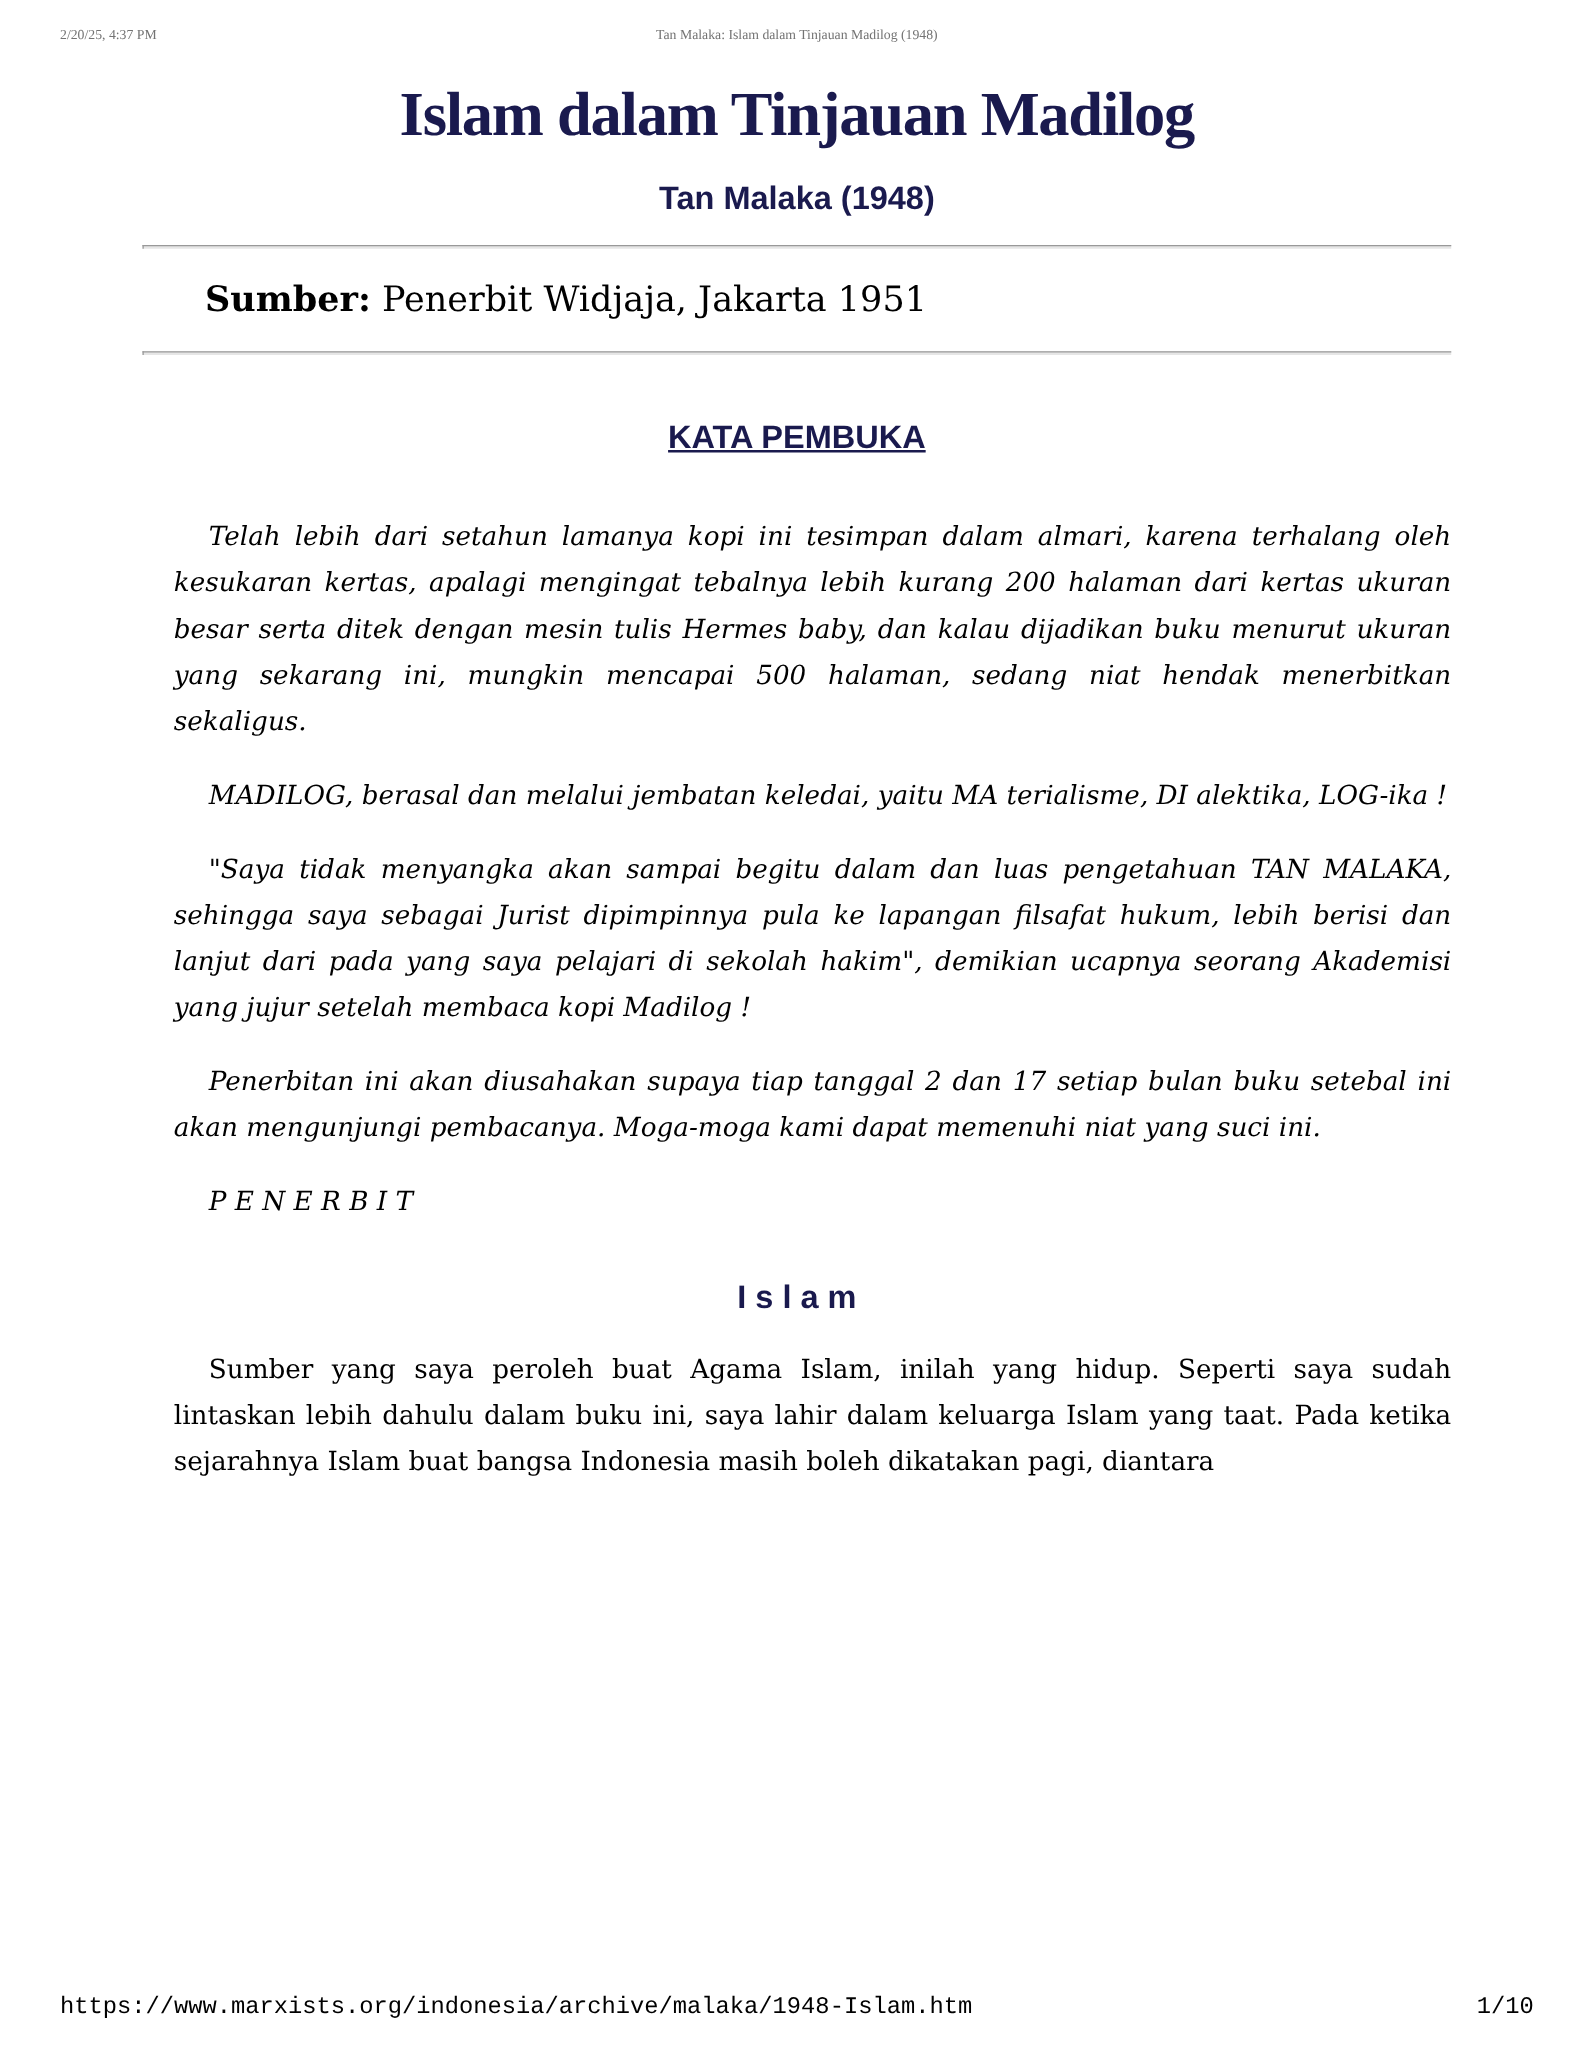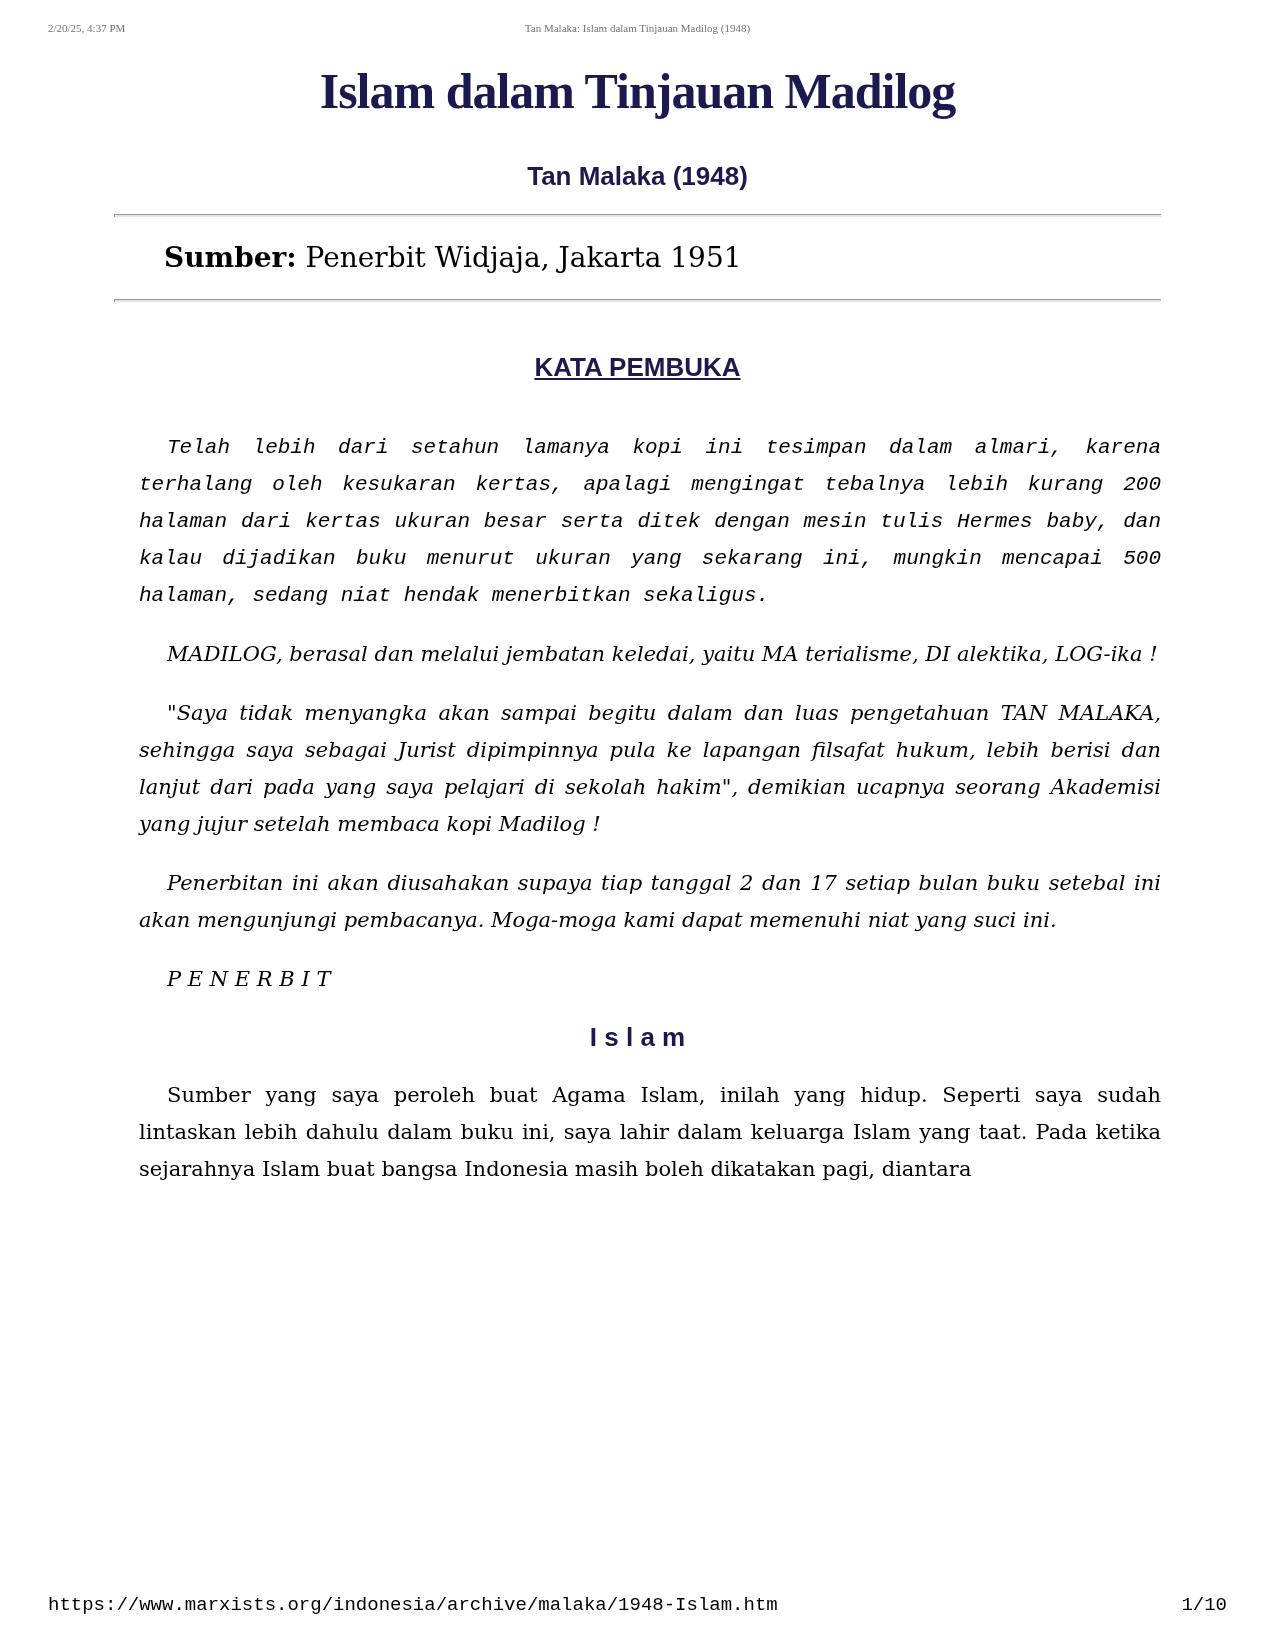--- a/index.html
+++ b/index.html
@@ -49,21 +49,21 @@
   h1.article-title {
     text-align: center;
     font-family: "Liberation Serif", serif;
     font-weight: bold;
     font-size: 50px;
     line-height: 1.1;
     color: var(--heading-color);
     letter-spacing: -1px;
   }
   h3.author-line {
-    margin-top: 42px;
+    margin-top: 24px;
     text-align: center;
     font-family: "Liberation Sans", sans-serif;
     font-weight: bold;
     font-size: 26px;
     color: var(--heading-color);
   }
   hr.rule {
     margin-top: 22px;
     border: none;
     height: 3px;
@@ -80,33 +80,33 @@
   p.source-line .source-label { font-weight: bold; }
 
   h4.section-heading {
     text-align: center;
     font-family: "Liberation Sans", sans-serif;
     font-weight: bold;
     font-size: 26px;
     color: var(--heading-color);
   }
   h4.kata-pembuka-heading { margin-top: 50px; text-decoration: underline; }
-  h4.islam-heading { margin-top: 24px; }
+  h4.islam-heading { margin-top: 42px; }
 
   .body-text p.paragraph {
     margin: 22px 0 0 25px;
     font-size: 21px;
     line-height: 37px;
     text-align: justify;
     text-indent: 28px;
   }
   .body-text .italic-block p.paragraph,
   .body-text p.signature,
   .body-text p.dateline { font-style: italic; }
-  .body-text p.paragraph.first { margin-top: 46px; font-family: Liberation Mono, monospace; }
+  .body-text p.paragraph.first { margin-top: 46px; }
   .body-text p.signature {
     margin: 22px 0 0 25px;
     font-size: 21px;
     line-height: 37px;
     text-indent: 28px;
   }
   .body-text p.dateline {
     margin: 100px 0 0 25px;
     font-size: 21px;
     line-height: 37px;

